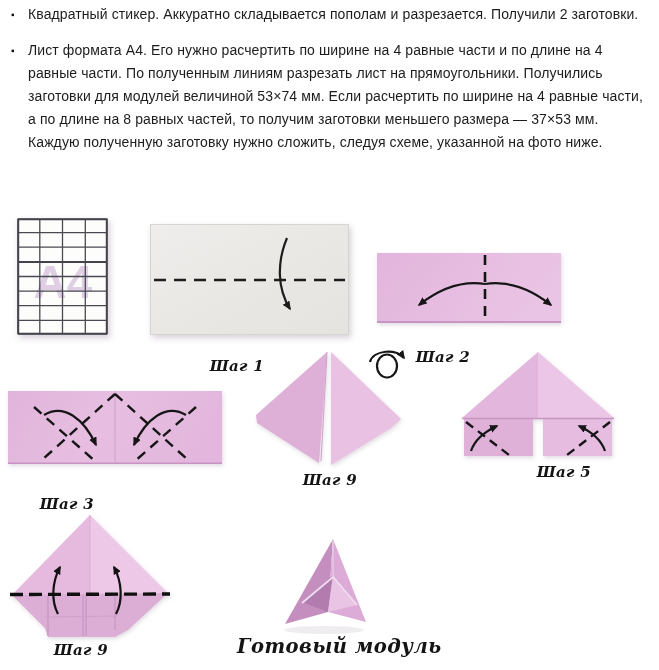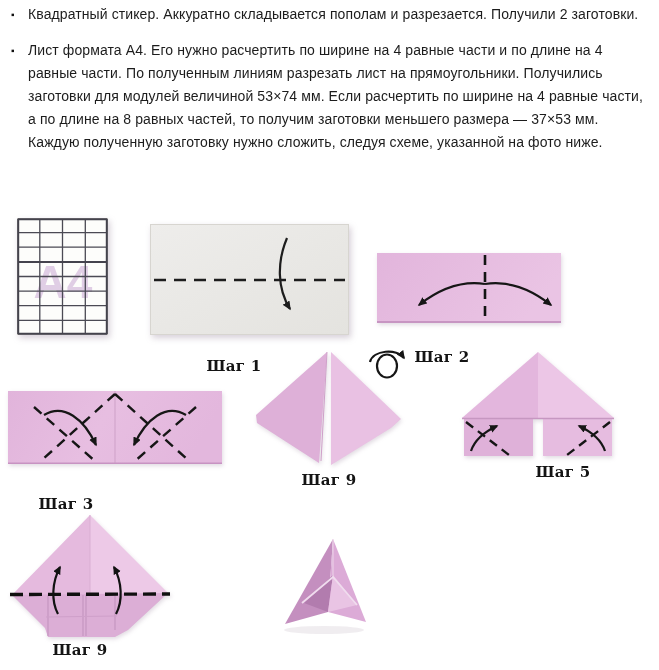--- a/index.html
+++ b/index.html
@@ -8,22 +8,22 @@
   
   .doc{position:absolute;left:11px;top:3px;width:634px;}
   .doc ul{list-style:none;margin:0;padding:0;}
   .doc li{display:flex;margin:0 0 13px 0;font-size:14px;line-height:23px;color:#1c1c1c;
           font-weight:500;letter-spacing:0.1px;}
   .doc .marker{flex:none;width:17px;font-size:10px;line-height:23px;color:#111;}
   
   .piece{position:absolute;}
   .shadowed{filter:drop-shadow(2px 3px 3px rgba(110,85,120,0.28));}
   .softshadow{filter:drop-shadow(1px 2px 2px rgba(120,90,125,0.22));}
-  .slabel{position:absolute;font-family:"DejaVu Serif",serif;font-weight:bold;
-          font-size:15px;color:#141414;text-align:center;letter-spacing:0.3px;white-space:nowrap;}
+  .slabel{position:absolute;font-family:"DejaVu Serif",serif;font-weight:bold;font-style:italic;
+          font-size:15px;color:#141414;text-align:right;letter-spacing:0.3px;white-space:nowrap;}
   .final-label{font-size:19.5px;letter-spacing:0.5px;}
 </style>
 </head>
 <body>
 
 <div class="page">
 
   <div class="doc">
     <ul>
       <li>
@@ -151,14 +151,15 @@
 
   <svg class="piece" style="left:272px;top:533px" width="100" height="103" viewBox="0 0 100 103">
     <ellipse cx="52" cy="97" rx="40" ry="4" fill="rgba(110,80,110,0.10)"></ellipse>
     <polygon points="61,6 13,91 56,79" fill="#c48fbf"></polygon>
     <polygon points="61,6 94,89 56,79" fill="#dcabd7"></polygon>
     <polygon points="61,42 32,70 56,79" fill="#b27cae"></polygon>
     <polygon points="61,42 85,72 56,79" fill="#e9c4e4"></polygon>
     <path d="M30,70 L61,44 L85,72" stroke="#f0dcee" stroke-width="1.8" fill="none"></path>
     <line x1="61" y1="6" x2="61" y2="44" stroke="#edd6ea" stroke-width="1"></line>
   </svg>
+  <div class="slabel final-label" style="left:237px;top:635px;width:162px">Готовый модуль</div>
 
 </div>
 
 </body></html>

